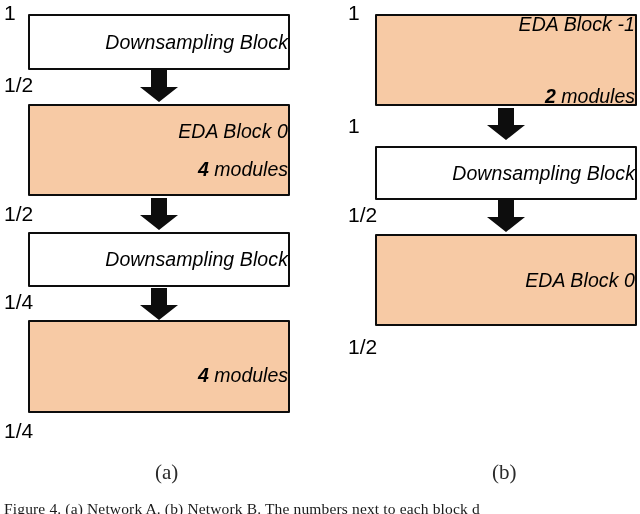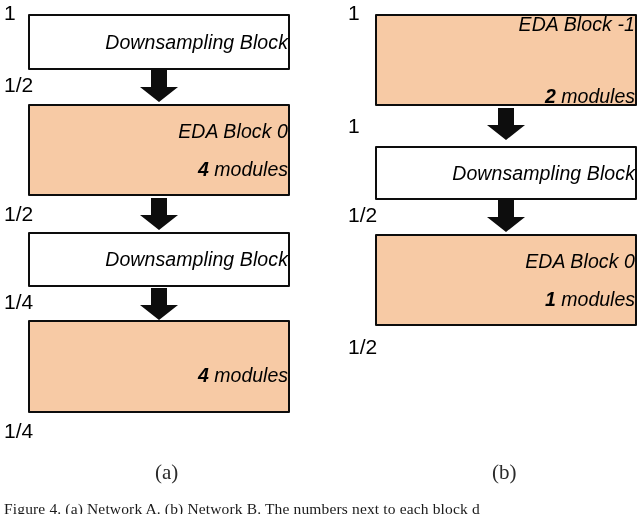--- a/index.html
+++ b/index.html
@@ -179,23 +179,20 @@
     </div>
 
     <div class="arrow" style="left:167px; top:200px;">
       <svg viewBox="0 0 38 32" preserveAspectRatio="none" aria-hidden="true">
         <polygon points="11,0 27,0 27,17 38,17 19,32 0,17 11,17" fill="#0d0d0d"></polygon>
       </svg>
     </div>
 
     <div class="node eda" style="left:55px; top:234px; width:262px; height:92px;">
       <div class="node-title">EDA Block 0</div>
-      <div class="node-sub">
-        <span class="count">1</span><span> modules</span>
-      </div>
     </div>
   </div>
 
   <div class="subfig-label" style="left:155px; top:462px;">(a)</div>
   <div class="subfig-label" style="left:492px; top:462px;">(b)</div>
 
   <div class="caption">Figure 4.  (a) Network A. (b) Network B. The numbers next to each block d</div>
 
 </div>
 

